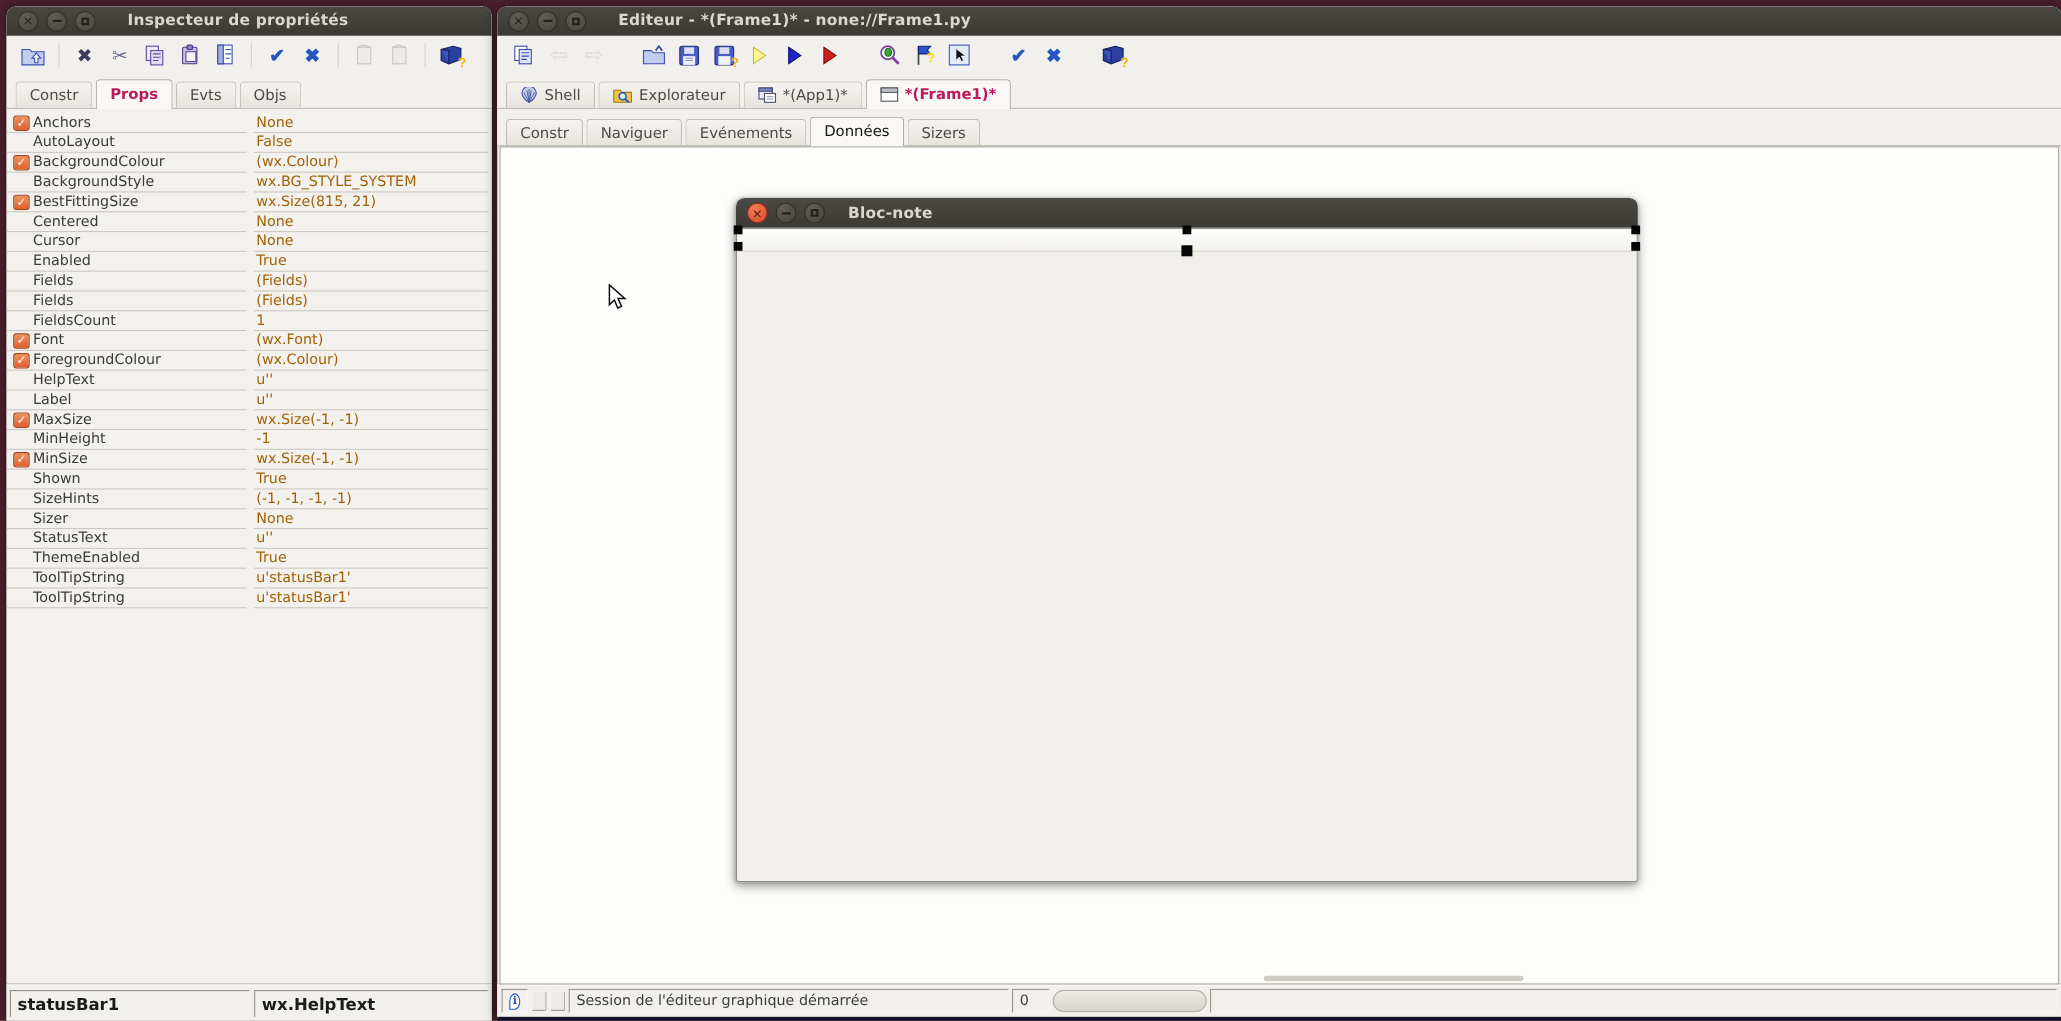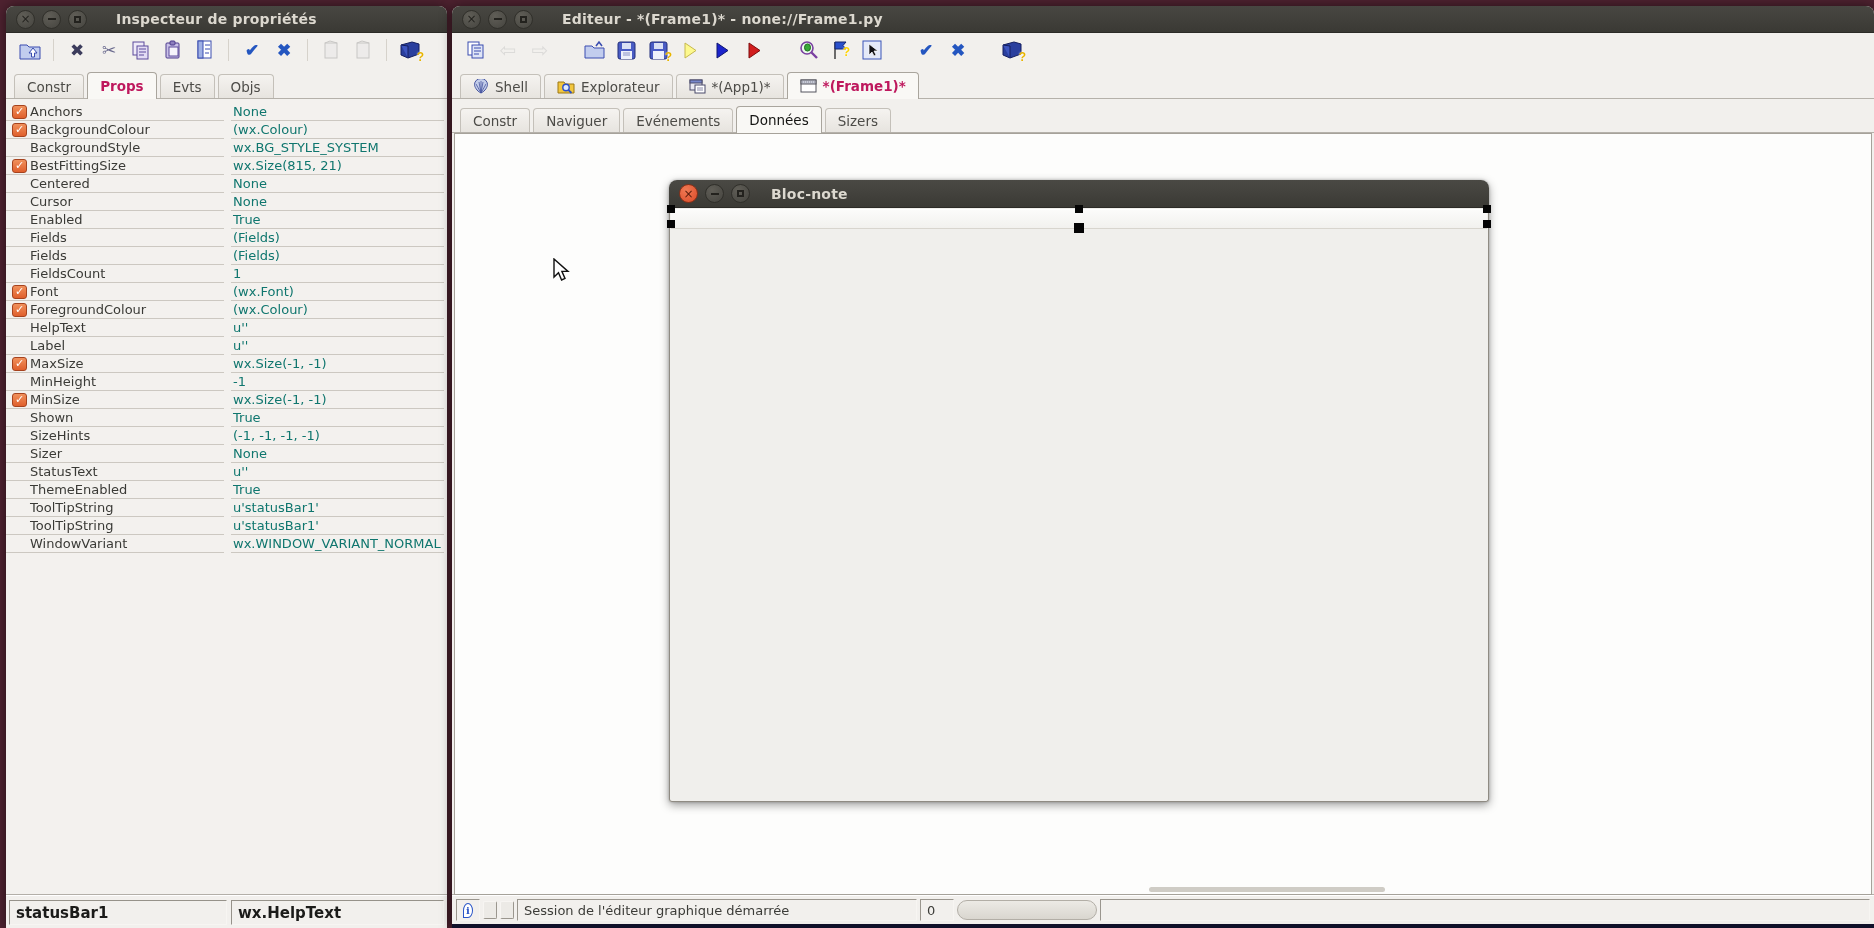--- a/index.html
+++ b/index.html
@@ -36,21 +36,21 @@
   .tabrow { display:flex; align-items:flex-end; padding:5px 14px 0 8px; gap:3px; border-bottom:1px solid #b5b1aa; height:32px; flex:0 0 32px; background:#f2f0ed; }
   .tab { background:linear-gradient(#f5f3f0,#e7e4df); border:1px solid #c4c0b9; border-bottom:none; border-radius:4px 4px 0 0; padding:0 12px; font-size:13.5px; color:#4c4b47; height:24px; display:flex; align-items:center; gap:6px; white-space:nowrap; cursor:default; }
   .tab.active { background:#f9f8f5; color:#be185d; height:27px; margin-bottom:-1px; border-color:#a9a59d; z-index:2; font-weight:bold; }
   .tab .ticon { display:flex; align-items:center; }
 
   
   .propgrid { flex:1 1 auto; background:#f3f1ee; overflow:hidden; padding-top:4px; }
   .prow { display:flex; height:18px; align-items:stretch; }
   .pcell { display:flex; align-items:center; border-bottom:1px solid #ccc8c1; }
   .pname-cell { width:218px; padding-left:6px; }
-  .pval-cell { flex:1 1 auto; margin-left:7px; margin-right:3px; color:#0f766e; padding-left:2px; }
+  .pval-cell { flex:1 1 auto; margin-left:7px; margin-right:3px; color:#a16207; padding-left:2px; }
   .pcheck { width:15px; height:14px; border-radius:3px; background:linear-gradient(#f0915c,#e05f2c); border:1px solid #a6431e; color:#fff; font-size:11px; font-weight:bold; display:flex; align-items:center; justify-content:center; margin-right:3px; flex:0 0 15px; line-height:1; }
   .pname { color:#3a3a36; }
 
   
   .istatus { flex:0 0 33px; display:flex; gap:4px; padding:4px 3px 3px 3px; border-top:1px solid #ffffff; box-shadow:0 -1px 0 #b3afa8; background:#f2f0ed; }
   .ifield { border:1px solid; border-color:#96928a #f7f5f2 #f7f5f2 #96928a; background:#f2f0ed; font-weight:bold; font-size:15px; color:#1b1b19; padding:2px 6px; display:flex; align-items:center; }
   .ifield.f1 { width:218px; }
   .ifield.f2 { flex:1; }
 
   
@@ -196,20 +196,29 @@
       <div class="prow">
         <div class="pcell pname-cell">
           <span class="pcheck">
             <span>✓</span>
           </span>
           <span class="pname">Anchors</span>
         </div>
         <div class="pcell pval-cell">None</div>
       </div>
 
+      <div class="prow">
+        <div class="pcell pname-cell">
+          <span class="pcheck" style="visibility: hidden;">
+            <span>✓</span>
+          </span>
+          <span class="pname">AutoLayout</span>
+        </div>
+        <div class="pcell pval-cell">False</div>
+      </div>
 
       <div class="prow">
         <div class="pcell pname-cell">
           <span class="pcheck">
             <span>✓</span>
           </span>
           <span class="pname">BackgroundColour</span>
         </div>
         <div class="pcell pval-cell">(wx.Colour)</div>
       </div>
@@ -427,29 +436,20 @@
       <div class="prow">
         <div class="pcell pname-cell">
           <span class="pcheck" style="visibility: hidden;">
             <span>✓</span>
           </span>
           <span class="pname">ToolTipString</span>
         </div>
         <div class="pcell pval-cell">u'statusBar1'</div>
       </div>
 
-      <div class="prow">
-        <div class="pcell pname-cell">
-          <span class="pcheck" style="visibility: hidden;">
-            <span>✓</span>
-          </span>
-          <span class="pname">WindowVariant</span>
-        </div>
-        <div class="pcell pval-cell">wx.WINDOW_VARIANT_NORMAL</div>
-      </div>
     </div>
 
   <div class="istatus">
     <div class="ifield f1">statusBar1</div>
     <div class="ifield f2">wx.HelpText</div>
   </div>
 </section>
 
 <section class="window win-editor">
   <div class="titlebar">

